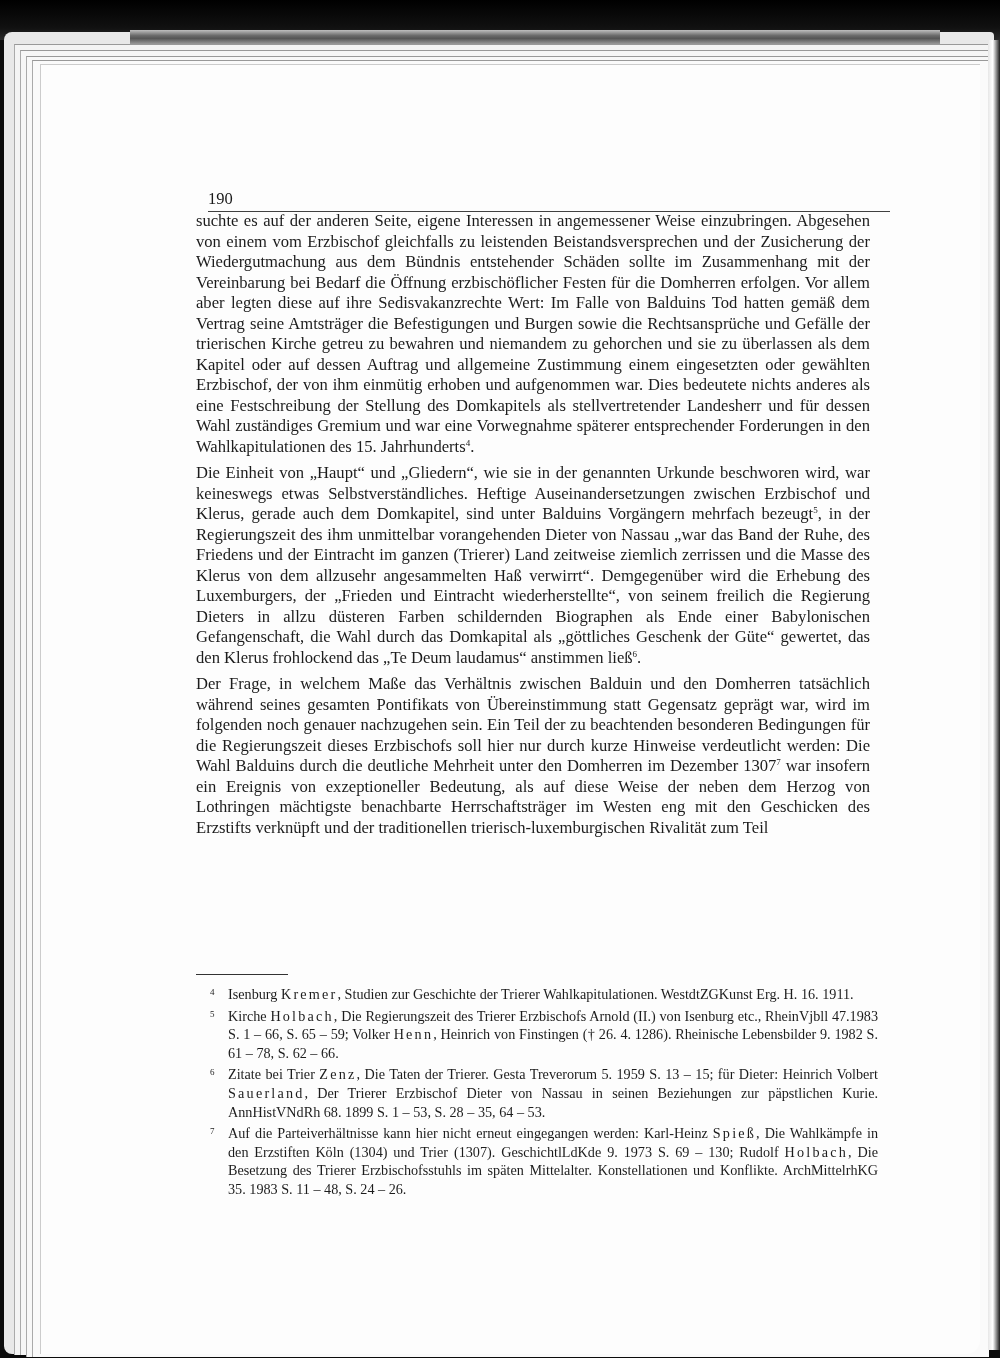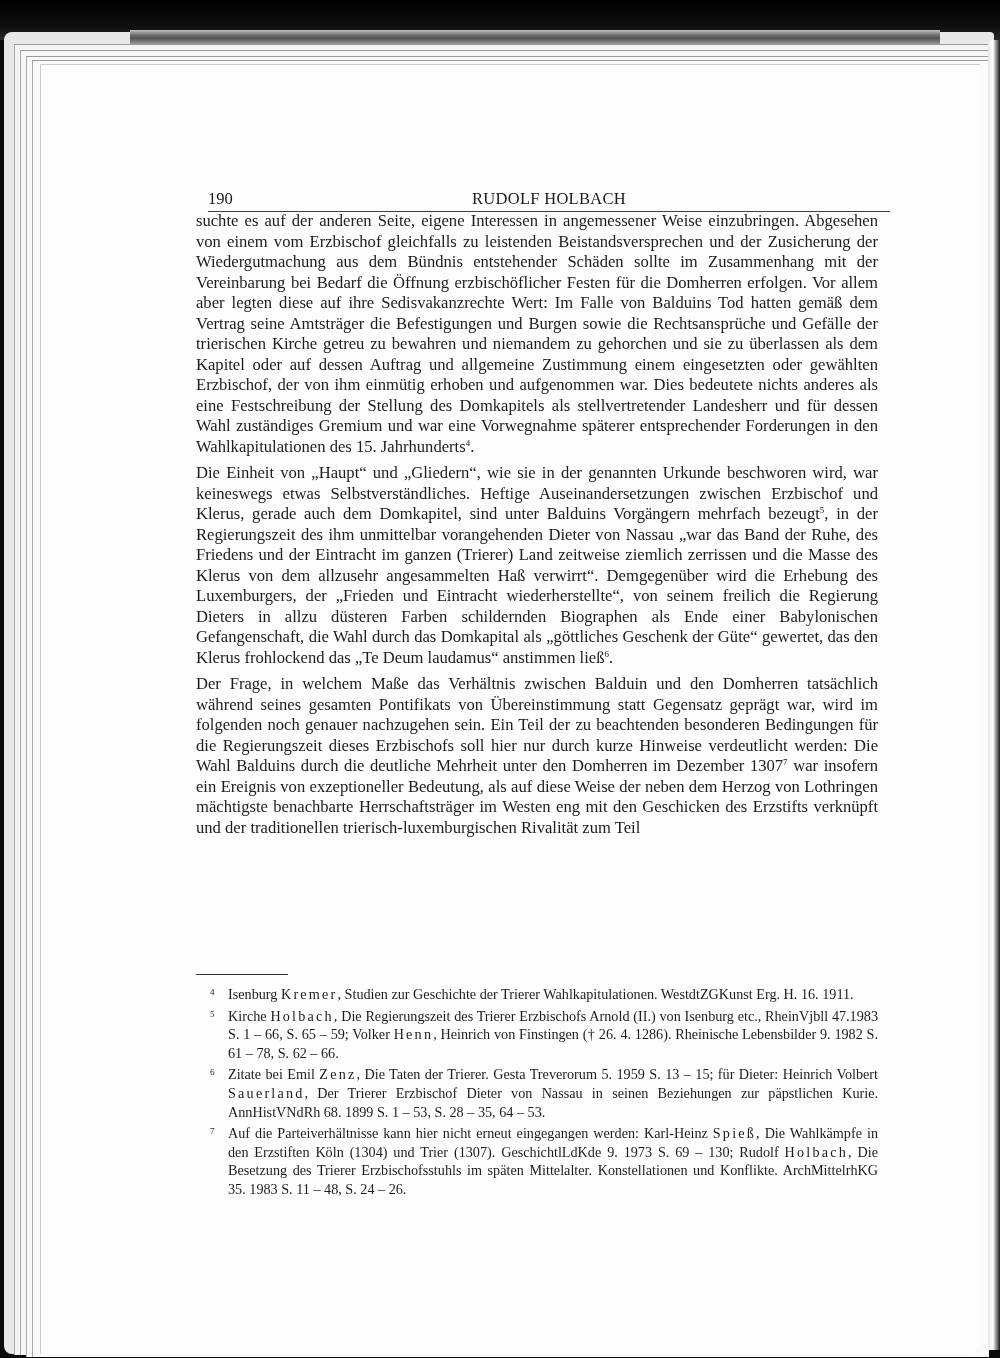--- a/index.html
+++ b/index.html
@@ -40,21 +40,21 @@
       border-bottom: 1px solid #404040;
       font-size: 16.5px; color: #1a1a1a; margin-top: 19px;
     }
     .header .pno { position: absolute; left: 0; top: 2px; }
     .header .running { position: absolute; left: 0; right: 0; top: 2px; text-align: center; letter-spacing: 0.3px; }
     .body-text {
       position: absolute; left: 196px; top: 211px; width: 682px;
       font-size: 16.6px; line-height: 20.5px; color: #1c1c1c;
       text-align: justify; hyphens: manual;
     }
-    .body-text p { margin: 0 0 6px 0; }
+    .body-text p { margin: 0 8px 6px 0; }
     sup { font-size: 9px; line-height: 0; vertical-align: 6px; }
     .fn-rule {
       position: absolute; left: 196px; top: 974px; width: 92px; height: 1px; background: #333;
     }
     .footnotes {
       position: absolute; left: 196px; top: 985px; width: 682px;
       font-size: 14.2px; line-height: 18.6px; color: #1c1c1c; text-align: justify;
     }
     .fn { position: relative; padding-left: 32px; margin-bottom: 3px; }
     .fn .num { position: absolute; left: 14px; top: 0; font-size: 9px; line-height: 14px; }
@@ -68,37 +68,36 @@
 <div class="page-edge e1"></div>
 <div class="page-edge e2"></div>
 <div class="page-edge e3"></div>
 <div class="page-edge e4"></div>
 <div class="top-band"></div>
 <div class="page"></div>
 <div class="right-edge"></div>
 
 <div class="header">
   <span class="pno">190</span>
-  <span class="running">RUDOLF HOLBACH</span>
 </div>
 
 <div class="body-text">
   <p><span>suchte es auf der anderen Seite, eigene Interessen in angemessener Weise einzubringen. Abgesehen von einem vom Erzbischof gleichfalls zu leistenden Beistandsversprechen und der Zusicherung der Wiedergutmachung aus dem Bündnis entstehender Schäden sollte im Zusammenhang mit der Vereinbarung bei Bedarf die Öffnung erzbischöflicher Festen für die Domherren erfolgen. Vor allem aber legten diese auf ihre Sedisvakanzrechte Wert: Im Falle von Balduins Tod hatten gemäß dem Vertrag seine Amtsträger die Befestigungen und Burgen sowie die Rechtsansprüche und Gefälle der trierischen Kirche getreu zu bewahren und niemandem zu gehorchen und sie zu überlassen als dem Kapitel oder auf dessen Auftrag und allgemeine Zustimmung einem eingesetzten oder gewählten Erzbischof, der von ihm einmütig erhoben und aufgenommen war. Dies bedeutete nichts anderes als eine Festschreibung der Stellung des Domkapitels als stellvertretender Landesherr und für dessen Wahl zuständiges Gremium und war eine Vorwegnahme späterer entsprechender Forderungen in den Wahlkapitulationen des 15. Jahrhunderts</span><sup>4</sup><span>.</span></p>
   <p><span>Die Einheit von „Haupt“ und „Gliedern“, wie sie in der genannten Urkunde beschworen wird, war keineswegs etwas Selbstverständliches. Heftige Auseinandersetzungen zwischen Erzbischof und Klerus, gerade auch dem Domkapitel, sind unter Balduins Vorgängern mehrfach bezeugt</span><sup>5</sup><span>, in der Regierungszeit des ihm unmittelbar vorangehenden Dieter von Nassau „war das Band der Ruhe, des Friedens und der Eintracht im ganzen (Trierer) Land zeitweise ziemlich zerrissen und die Masse des Klerus von dem allzusehr angesammelten Haß verwirrt“. Demgegenüber wird die Erhebung des Luxemburgers, der „Frieden und Eintracht wiederherstellte“, von seinem freilich die Regierung Dieters in allzu düsteren Farben schildernden Biographen als Ende einer Babylonischen Gefangenschaft, die Wahl durch das Domkapital als „göttliches Geschenk der Güte“ gewertet, das den Klerus frohlockend das „Te Deum laudamus“ anstimmen ließ</span><sup>6</sup><span>.</span></p>
   <p><span>Der Frage, in welchem Maße das Verhältnis zwischen Balduin und den Domherren tatsächlich während seines gesamten Pontifikats von Übereinstimmung statt Gegensatz geprägt war, wird im folgenden noch genauer nachzugehen sein. Ein Teil der zu beachtenden besonderen Bedingungen für die Regierungszeit dieses Erzbischofs soll hier nur durch kurze Hinweise verdeutlicht werden: Die Wahl Balduins durch die deutliche Mehrheit unter den Domherren im Dezember 1307</span><sup>7</sup><span> war insofern ein Ereignis von exzeptioneller Bedeutung, als auf diese Weise der neben dem Herzog von Lothringen mächtigste benachbarte Herrschaftsträger im Westen eng mit den Geschicken des Erzstifts verknüpft und der traditionellen trierisch-luxemburgischen Rivalität zum Teil</span></p>
 </div>
 
 <div class="fn-rule"></div>
 
 <div class="footnotes">
   <div class="fn">
     <span class="num">4</span><span>Isenburg </span><span class="spaced">Kremer</span><span>, Studien zur Geschichte der Trierer Wahlkapitulationen. WestdtZGKunst Erg. H. 16. 1911.</span>
   </div>
   <div class="fn">
     <span class="num">5</span><span>Kirche </span><span class="spaced">Holbach</span><span>, Die Regierungszeit des Trierer Erzbischofs Arnold (II.) von Isenburg etc., RheinVjbll 47.1983 S. 1 – 66, S. 65 – 59; Volker </span><span class="spaced">Henn</span><span>, Heinrich von Finstingen († 26. 4. 1286). Rheinische Lebensbilder 9. 1982 S. 61 – 78, S. 62 – 66.</span>
   </div>
   <div class="fn">
-    <span class="num">6</span><span>Zitate bei Emil </span><span class="spaced">Zenz</span><span>, Die Taten der Trierer. Gesta Treverorum 5. 1959 S. 13 – 15; für Dieter: Heinrich Volbert </span><span class="spaced">Sauerland</span><span>, Der Trierer Erzbischof Dieter von Nassau in seinen Beziehungen zur päpstlichen Kurie. AnnHistVNdRh 68. 1899 S. 1 – 53, S. 28 – 35, 64 – 53.</span>
+    <span class="num">6</span><span>Zitate bei Trier </span><span class="spaced">Zenz</span><span>, Die Taten der Trierer. Gesta Treverorum 5. 1959 S. 13 – 15; für Dieter: Heinrich Volbert </span><span class="spaced">Sauerland</span><span>, Der Trierer Erzbischof Dieter von Nassau in seinen Beziehungen zur päpstlichen Kurie. AnnHistVNdRh 68. 1899 S. 1 – 53, S. 28 – 35, 64 – 53.</span>
   </div>
   <div class="fn">
     <span class="num">7</span><span>Auf die Parteiverhältnisse kann hier nicht erneut eingegangen werden: Karl-Heinz </span><span class="spaced">Spieß</span><span>, Die Wahlkämpfe in den Erzstiften Köln (1304) und Trier (1307). GeschichtlLdKde 9. 1973 S. 69 – 130; Rudolf </span><span class="spaced">Holbach</span><span>, Die Besetzung des Trierer Erzbischofsstuhls im späten Mittelalter. Konstellationen und Konflikte. ArchMittelrhKG 35. 1983 S. 11 – 48, S. 24 – 26.</span>
   </div>
 </div>
 
 </body></html>

